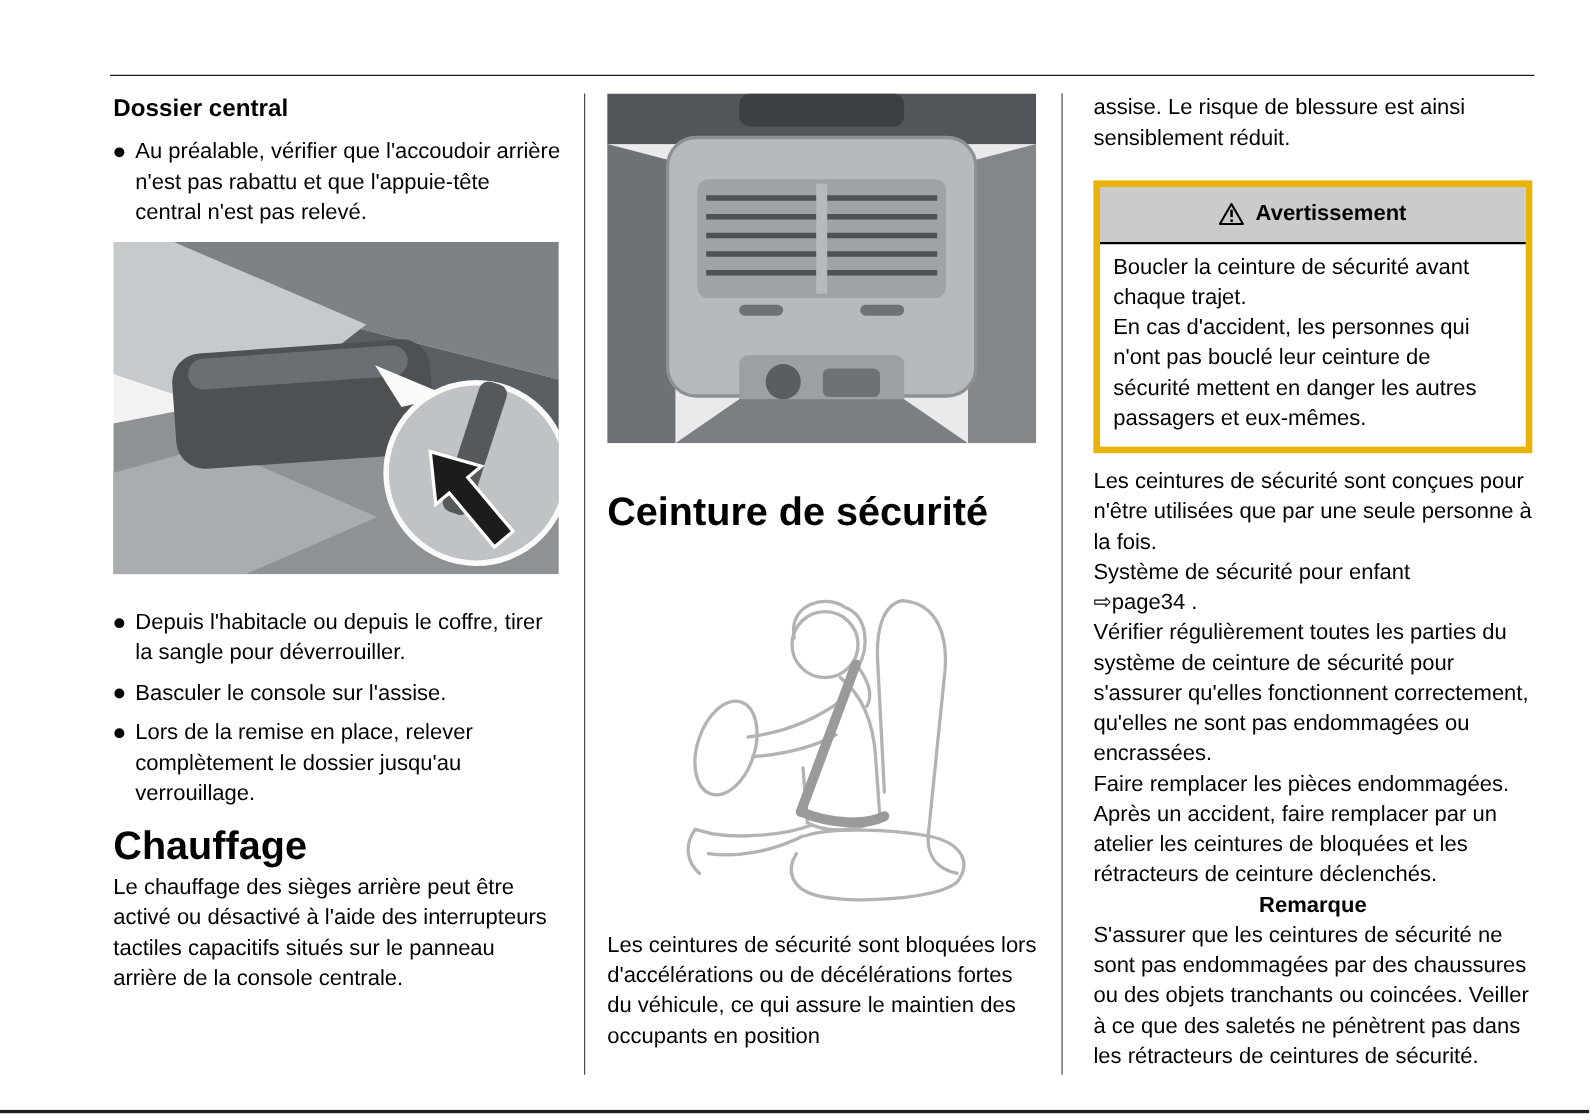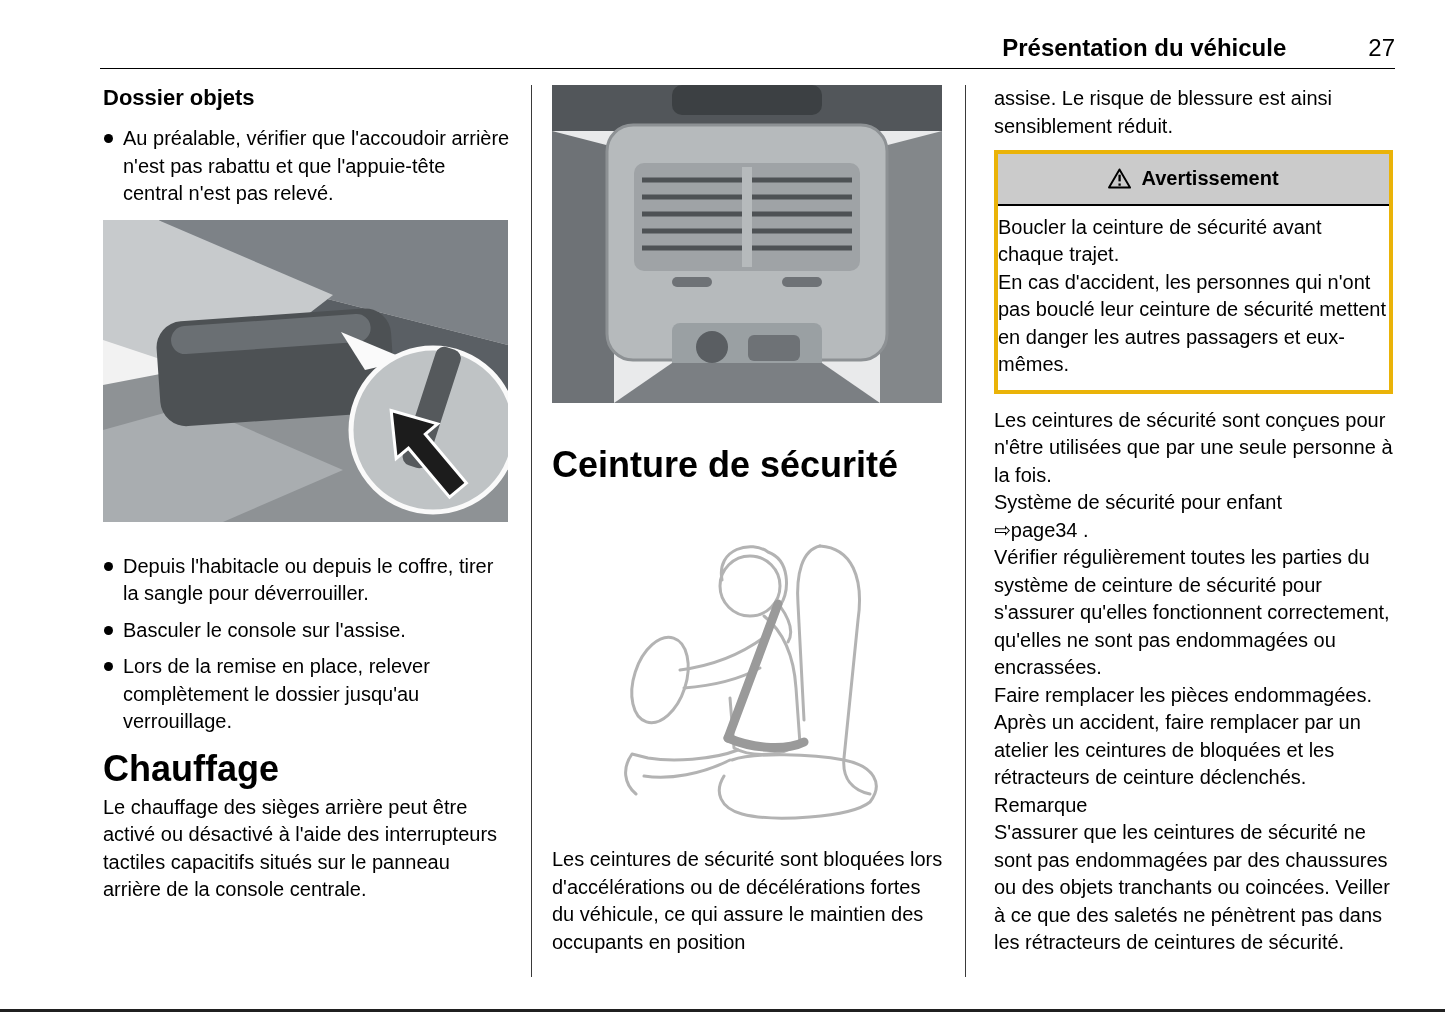--- a/index.html
+++ b/index.html
@@ -41,56 +41,52 @@
   .col-1 h1.heading { margin:17px 0 9px; }
   .col-2 h1.heading { margin:46px 0 0; }
 
   .bullet { display:flex; margin-bottom:9px; }
   .bullet .dot { flex:0 0 20px; position:relative; }
   .bullet .dot::before {
     content:""; position:absolute; left:1px; top:9px;
     width:9px; height:9px; border-radius:50%; background:#000;
   }
   p.paragraph { margin:0; }
-  .bold { font-weight:normal; }
+  .bold { font-weight:bold;text-align:center; }
   .ref-link { cursor:pointer; }
 
   
   figure.img { display:block; }
   figure.img svg { display:block; }
   .img1 { width:405px; height:302px; margin:12px 0 31px; }
   .img2 { width:390px; height:318px; }
   .img3 { width:390px; height:320px; margin-top:27px; }
   .col-2 p.paragraph { margin-top:18px; }
 
   
-  .warning-box { border:4px solid #eab308; margin:10px 0 13px; }
+  .warning-box { border:6px solid #eab308; margin:24px 0 13px; }
   .warning-header {
     background:#cbcbcb; border-bottom:2px solid #000;
     display:flex; justify-content:center; align-items:center; gap:10px;
     padding:11px 6px; font-size:20px; font-weight:bold;
   }
   .warning-icon { display:inline-flex; }
-  .warning-body { padding:8px 0 11px; }
+  .warning-body { padding:8px 12px 11px; }
 </style>
 </head>
 <body>
 
 <div class="page">
 
-  <header class="page-header">
-    <span class="header-title">Présentation du véhicule</span>
-    <span class="header-page-number">27</span>
-  </header>
   <div class="header-rule"></div>
 
   <main class="columns">
 
     <section class="col col-1">
-      <h2 class="subheading">Dossier objets</h2>
+      <h2 class="subheading">Dossier central</h2>
 
       <div class="bullet">
         <span class="dot"></span>
         <span class="bullet-text">Au préalable, vérifier que l'accoudoir arrière n'est pas rabattu et que l'appuie-tête central n'est pas relevé.</span>
       </div>
 
       <figure class="img img1">
         <svg viewBox="0 0 405 302" width="405" height="302" aria-hidden="true">
           <rect width="405" height="302" fill="#f2f2f2"></rect>
           <polygon points="55,0 405,0 405,125 150,60" fill="#7d8287"></polygon>

